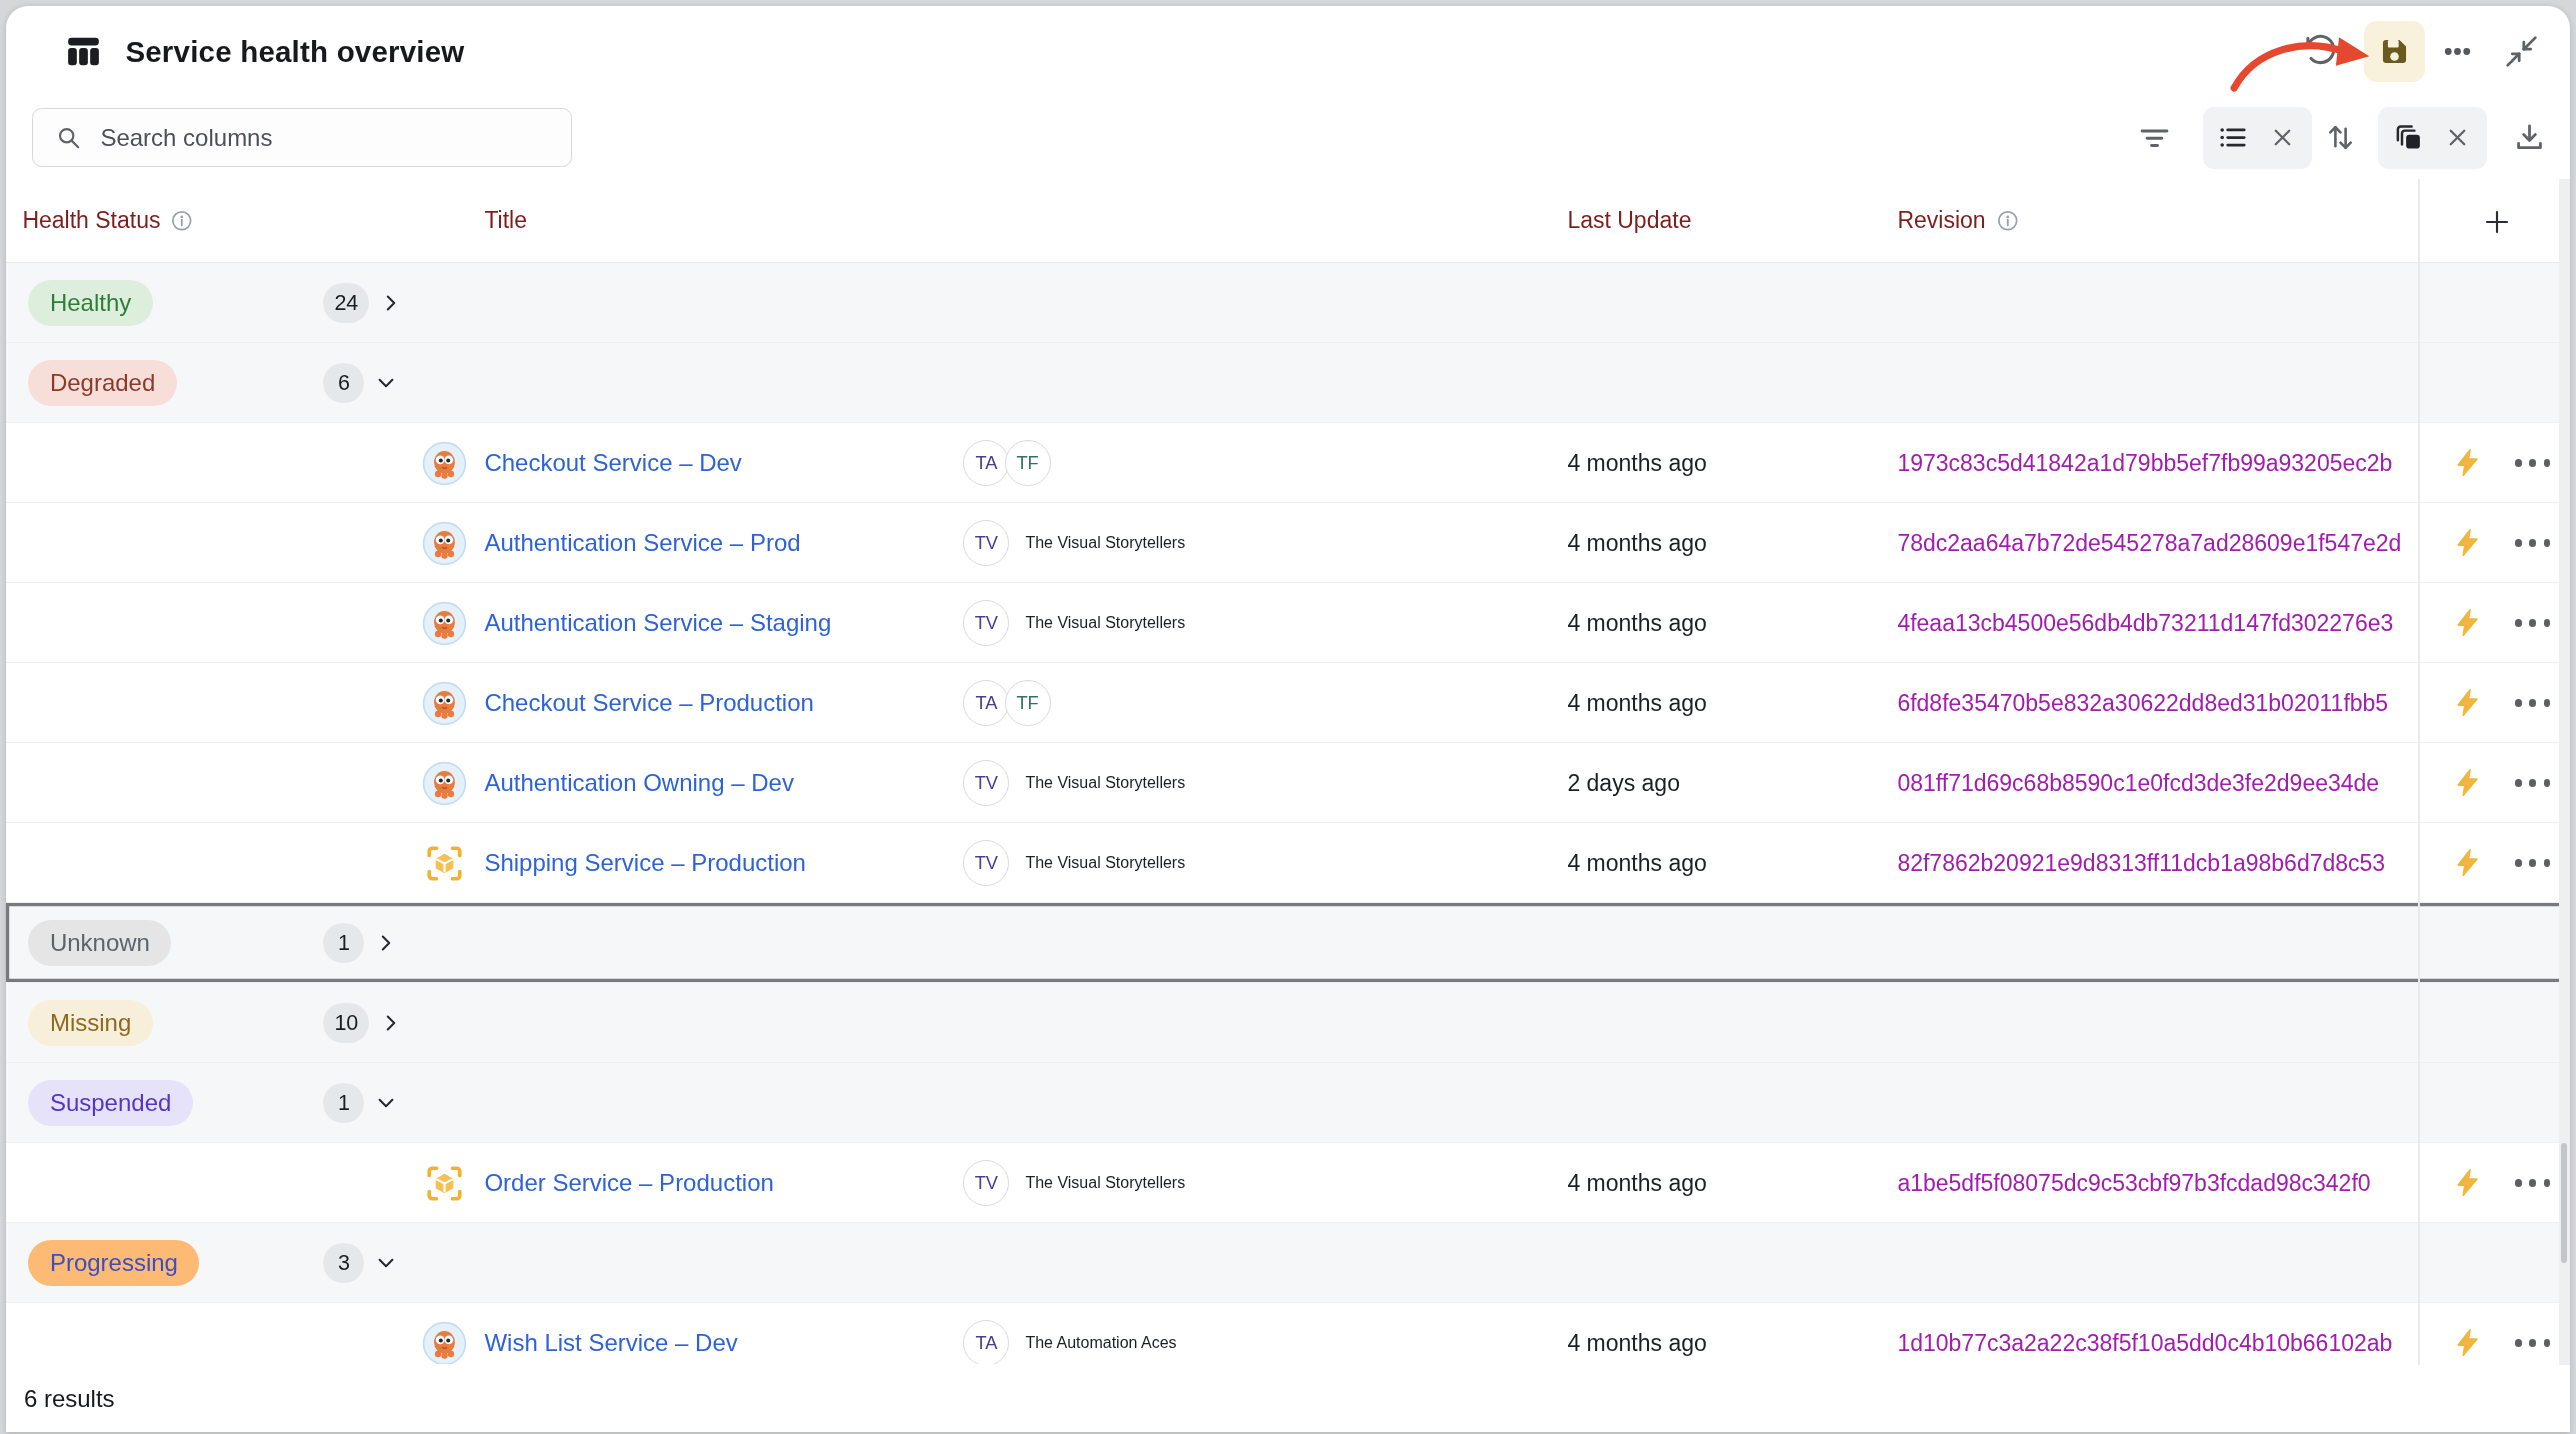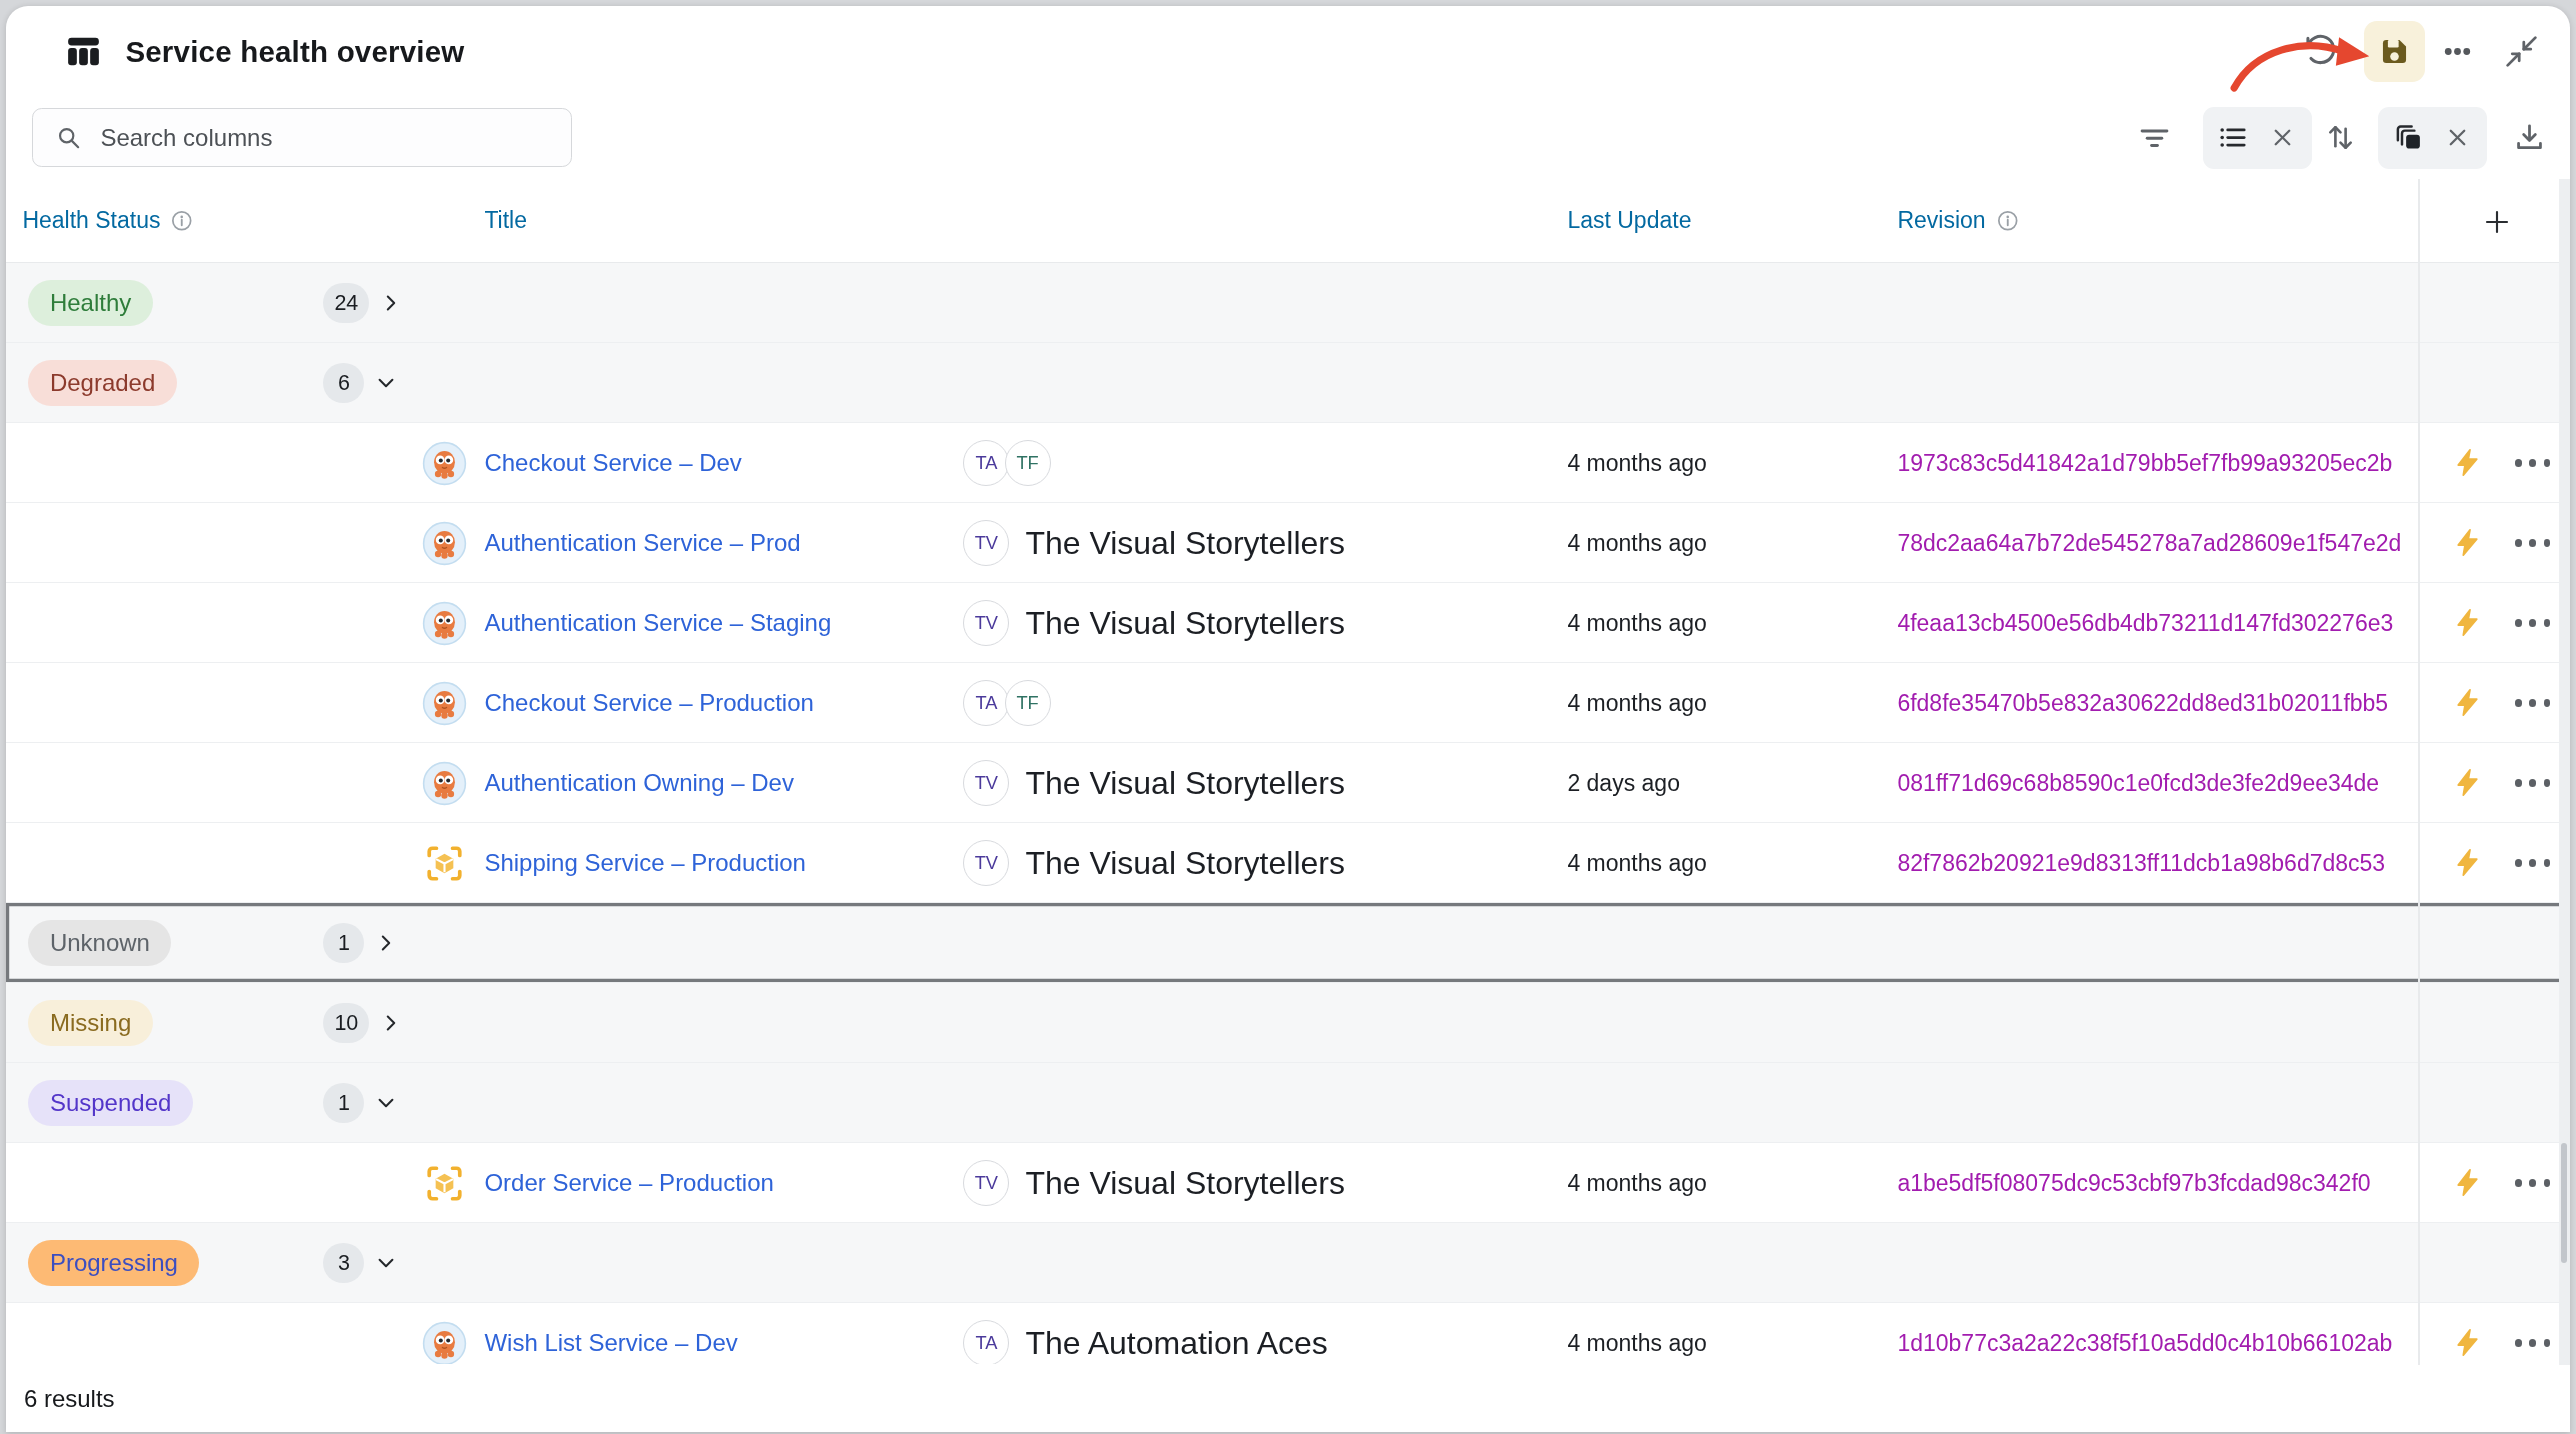--- a/index.html
+++ b/index.html
@@ -19,37 +19,37 @@
   .tb { position:absolute; left:6.4px; top:97px; right:6.4px; height:81px; }
   .search { position:absolute; left:25.5px; top:11px; width:540px; height:59px; border:1.6px solid #d6d8db; border-radius:9.6px; background:#fdfdfe; display:flex; align-items:center; padding-left:21px; gap:17.5px; }
   .search input { border:none; outline:none; background:transparent; font-size:24px; color:#3f4347; width:430px; font-family:inherit; }
   .search input::placeholder { color:#4d5156; opacity:1; }
   .tb-ico { position:absolute; top:9.6px; width:62px; height:62px; display:flex; align-items:center; justify-content:center; cursor:pointer; }
   .tb-pill { position:absolute; top:9.6px; height:62px; background:#f0f2f4; border-radius:11px; display:flex; align-items:center; padding:0 8px; gap:6.4px; }
   .tb-pill .pbtn { width:43px; height:48px; display:flex; align-items:center; justify-content:center; cursor:pointer; }
 
   
   .thead { position:absolute; left:6.4px; top:179px; right:6.4px; height:84px; border-bottom:1.6px solid #e8eaec; background:#fff; }
-  .th { position:absolute; top:0; height:83px; display:flex; align-items:center; gap:11px; font-size:23px; color:#0369a1; }
+  .th { position:absolute; top:0; height:83px; display:flex; align-items:center; gap:11px; font-size:23px; color:#7f1d1d; }
   .plus-btn { position:absolute; left:2469px; top:21px; width:43px; height:43px; display:flex; align-items:center; justify-content:center; cursor:pointer; }
 
   
   .rows { position:absolute; left:6.4px; top:263px; width:2560px; height:1101px; overflow:hidden; background:#fff; }
   .row { position:relative; width:2560px; height:80px; border-bottom:1.6px solid #edeff1; background:#fff; }
   .row.group { background:#f6f7f8; cursor:pointer; }
   .row.sel { box-shadow:inset 0 0 0 3.2px #76797d; }
   .pill { position:absolute; left:22px; top:16.7px; height:46px; border-radius:24px; display:flex; align-items:center; padding:0 21.5px; font-size:24px; font-weight:500; }
   .gctrl { position:absolute; left:317px; top:0; height:80px; display:flex; align-items:center; gap:11px; }
   .cnt { min-width:41px; height:40px; padding:0 11px; border-radius:21px; background:#e5e8eb; color:#1a1d21; font-size:21.5px; display:flex; align-items:center; justify-content:center; }
   .svc-ico { position:absolute; left:416px; top:17.5px; width:45px; height:45px; }
   .link { position:absolute; left:478px; top:50%; transform:translateY(-50%); font-size:24px; font-weight:500; color:#2e63d8; cursor:pointer; white-space:nowrap; }
   .teams { position:absolute; left:957px; top:0; height:80px; display:flex; align-items:center; }
   .av { width:46px; height:46px; border-radius:50%; background:#fff; border:1.6px solid #d8dade; display:flex; align-items:center; justify-content:center; font-size:18.3px; font-weight:500; cursor:pointer; }
   .av + .av { margin-left:-4.8px; }
-  .tlabel { margin-left:16px; font-size:32px; color:#1c1f24; white-space:nowrap; }
+  .tlabel { margin-left:16px; font-size:16px; color:#1c1f24; white-space:nowrap; }
   .upd { position:absolute; left:1561px; top:50%; transform:translateY(-50%); font-size:23px; color:#1c1f24; }
   .rev { position:absolute; left:1891px; top:50%; transform:translateY(-50%); font-size:23px; color:#a21caf; white-space:nowrap; }
   .bolt { position:absolute; left:2448px; top:26px; width:27px; height:27px; cursor:pointer; }
   .dots { position:absolute; left:2509px; top:0; height:80px; width:35px; display:flex; align-items:center; justify-content:center; gap:7.2px; cursor:pointer; }
   .dots i { width:7.2px; height:7.2px; border-radius:50%; background:#5c6065; }
 
   .vdiv { position:absolute; left:2418px; top:179px; width:1.6px; height:1186px; background:#e8eaec; z-index:5; }
   .sbar { position:absolute; right:6.4px; top:179px; width:11px; height:1186px; background:#edeff1; z-index:6; }
   .sthumb { position:absolute; left:2.4px; top:964px; width:6.4px; height:120px; border-radius:3.2px; background:#c2c6cb; cursor:pointer; }
 

